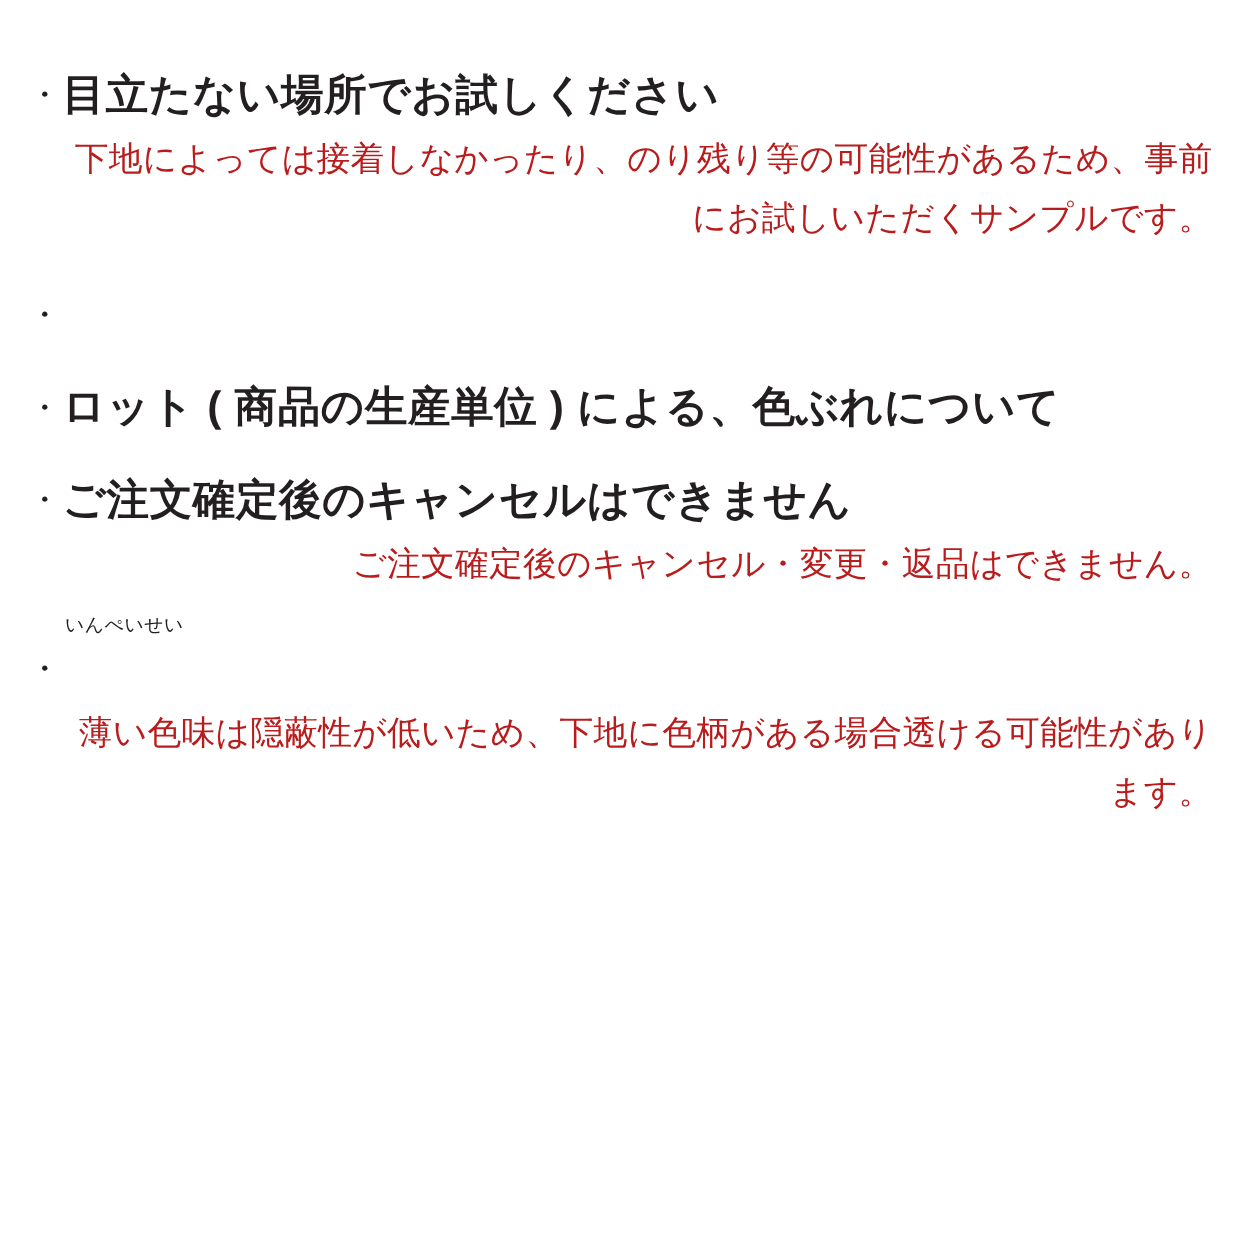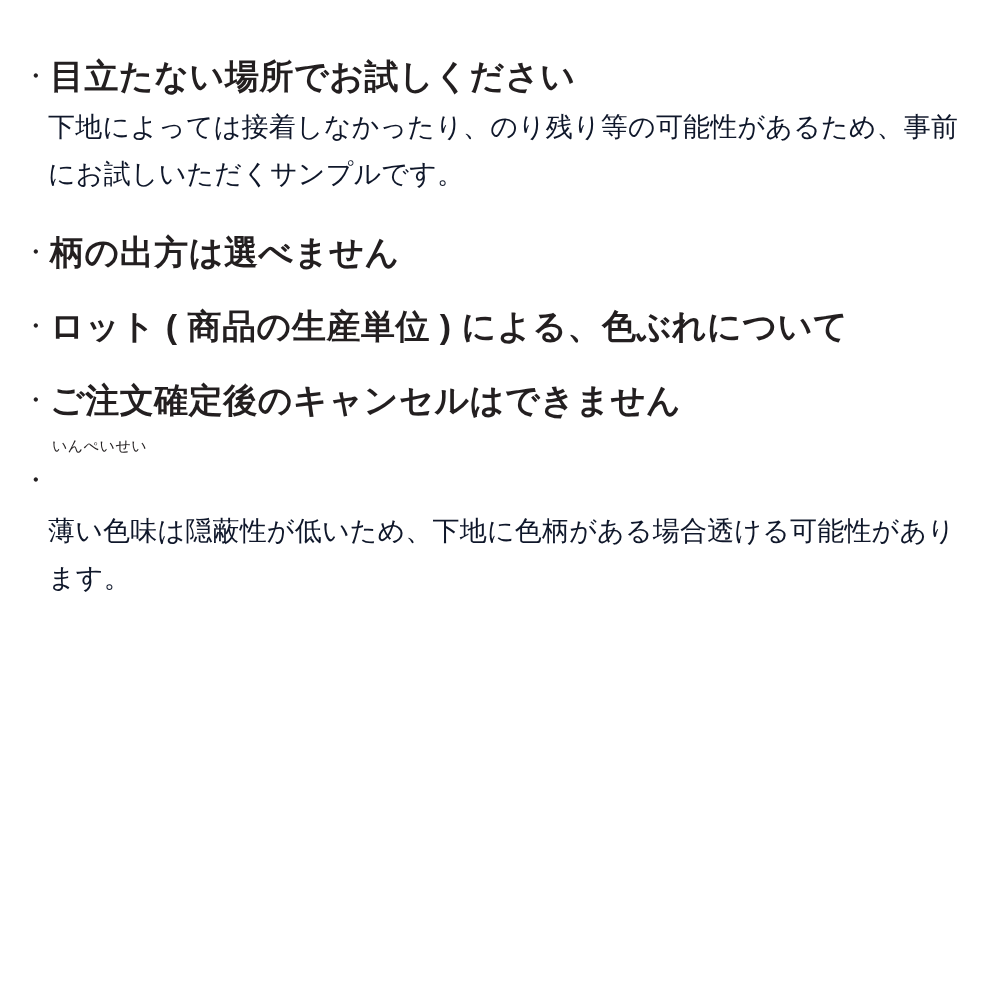--- a/index.html
+++ b/index.html
@@ -58,56 +58,57 @@
     color: #231f20;
   }
   .section.has-ruby {
     margin-top: 40px;
   }
   .body-text {
     margin: 8px 0 0 26px;
     font-size: 27px;
     line-height: 47px;
     letter-spacing: 0.2px;
-    color: #0f172a;
+    color: #b91c1c;
     max-width: 940px;
+    text-align: right;
   }
 </style>
 </head>
 <body>
 
 <div class="page">
 
   <div class="section">
     <div class="heading-row">
       <span class="bullet">・</span>
       <span class="heading">目立たない場所でお試しください</span>
     </div>
     <p class="body-text">下地によっては接着しなかったり、のり残り等の可能性があるため、事前にお試しいただくサンプルです。</p>
   </div>
 
   <div class="section">
     <div class="heading-row">
       <span class="bullet">・</span>
-      <span class="heading">柄の出方は選べません</span>
     </div>
   </div>
 
   <div class="section">
     <div class="heading-row">
       <span class="bullet">・</span>
       <span class="heading">ロット ( 商品の生産単位 ) による、色ぶれについて</span>
     </div>
   </div>
 
   <div class="section">
     <div class="heading-row">
       <span class="bullet">・</span>
       <span class="heading">ご注文確定後のキャンセルはできません</span>
     </div>
+    <p class="body-text">ご注文確定後のキャンセル・変更・返品はできません。</p>
   </div>
 
   <div class="section has-ruby">
     <div class="heading-row">
       <span class="ruby">いんぺいせい</span>
       <span class="bullet">・</span>
     </div>
     <p class="body-text">薄い色味は隠蔽性が低いため、下地に色柄がある場合透ける可能性があります。</p>
   </div>
 

